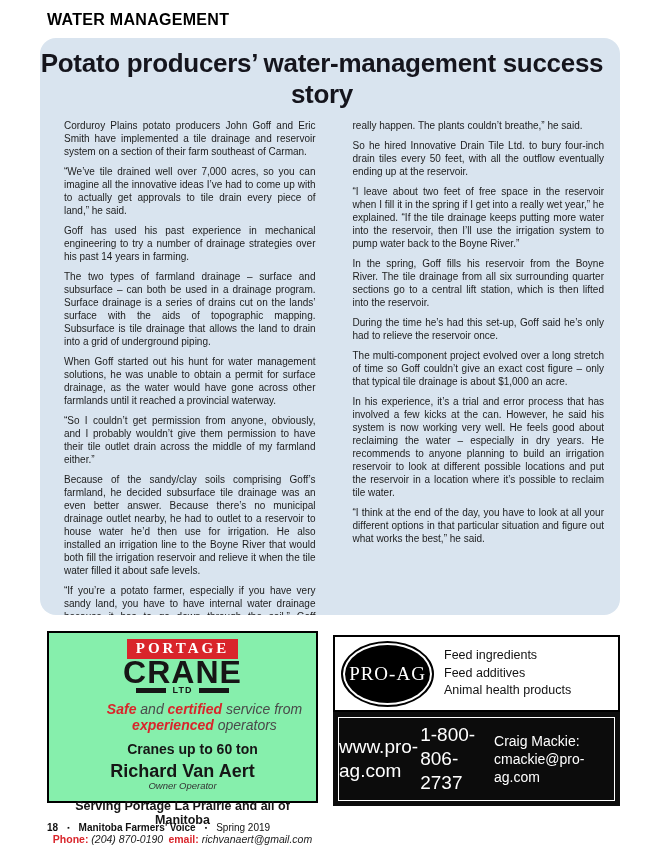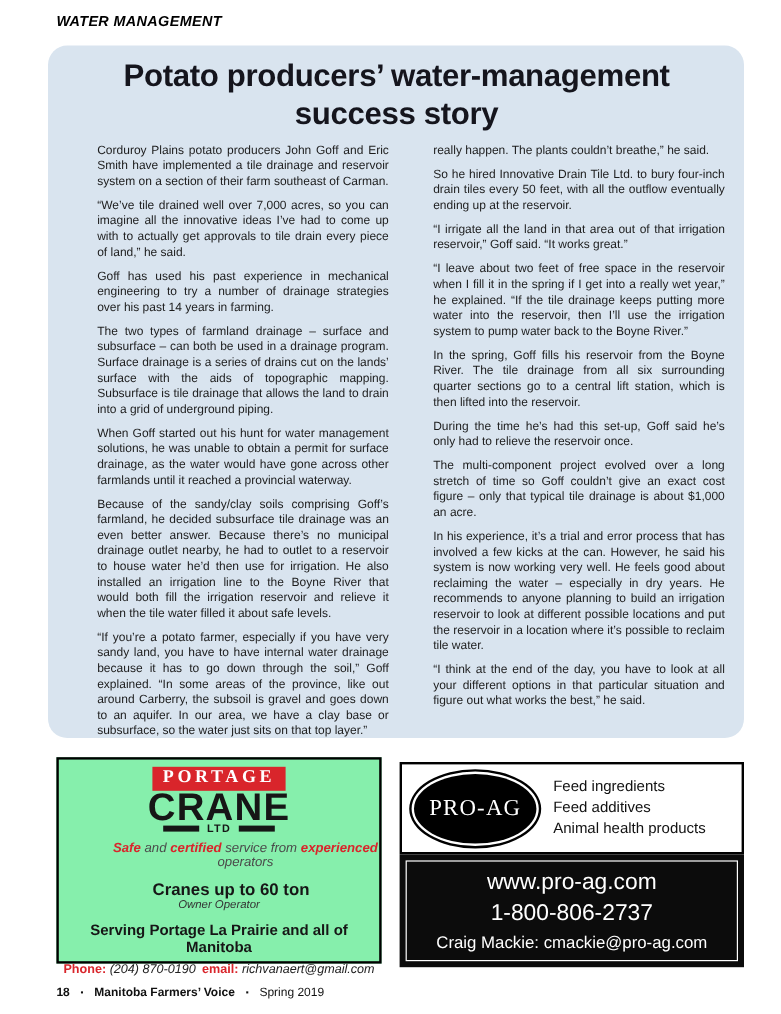--- a/index.html
+++ b/index.html
@@ -8,26 +8,26 @@
     --band-bg:#0c0c0c;
   }
   *{margin:0;padding:0;box-sizing:border-box;}
   html,body{background:#fff;}
   body{
     width:651px;height:845px;position:relative;
     font-family:"Liberation Sans",sans-serif;color:#1d1d1d;overflow:hidden;
   }
   .kicker{
     position:absolute;left:47px;top:11px;
-    font-size:12px;font-weight:bold;letter-spacing:.3px;color:#000;font-style:italic;
+    font-size:16px;font-weight:bold;letter-spacing:.3px;color:#000;
   }
   .article-box{
     position:absolute;left:40px;top:38px;width:580px;height:577px;
     background:var(--article-bg);border-radius:16px;
-    padding:8px 16px 0 17px;overflow:hidden;
+    padding:8px 16px 0 0;overflow:hidden;
   }
   .article-title{
     text-align:center;font-size:26px;font-weight:bold;color:#15151d;
     letter-spacing:-.3px;margin:2px 0 9px;
   }
   .columns{display:flex;gap:13px;}
   .col{flex:1;font-size:10px;line-height:13px;text-align:justify;color:#1c1c1c;margin-left:24px;}
   .para{margin:0 0 7px;}
 
   
@@ -37,47 +37,47 @@
   }
   .portage-badge{
     display:inline-block;background:var(--accent-red);color:#fff;
     font-family:"Liberation Serif",serif;font-weight:bold;font-size:15px;
     letter-spacing:3px;padding:1px 9px 2px;margin-top:6px;
   }
   .crane{font-size:32px;font-weight:bold;line-height:30px;letter-spacing:1px;color:#161616;margin-top:-2px;}
   .ltd-row{display:flex;align-items:center;justify-content:center;gap:7px;margin-top:-2px;}
   .ltd-bar{width:30px;height:5px;background:#161616;}
   .ltd-text{font-weight:bold;font-size:9px;letter-spacing:1px;color:#161616;}
-  .tagline{font-size:11px;font-style:italic;color:#4a4a4a;margin-top:6px;margin-left:44px;}
+  .tagline{font-size:14px;font-style:italic;color:#4a4a4a;margin-top:6px;margin-left:44px;}
   .tagline .red{color:var(--accent-red);font-weight:bold;}
   .capacity-line{font-weight:bold;font-size:14px;color:#161616;margin-top:8px;padding-left:20px;}
   .owner-name{font-weight:bold;font-size:18px;color:#161616;margin-top:5px;line-height:18px;}
   .owner-role{font-style:italic;font-size:9.5px;color:#333;}
   .serving-line{font-weight:bold;font-size:12.5px;color:#161616;margin-top:8px;}
   .contact-line{font-size:10.5px;margin-top:6px;}
   .contact-line .label{color:var(--accent-red);font-weight:bold;font-style:normal;}
   .contact-line .value{font-style:italic;color:#222;}
 
   
   .ad-proag{position:absolute;left:333px;top:635px;width:287px;}
   .proag-top{
     border:2px solid #000;background:#fff;height:77px;
     display:flex;align-items:center;gap:10px;padding:0 6px;
   }
   .oval-outer{border:2px solid #000;border-radius:50%;padding:2px;background:#fff;flex-shrink:0;}
   .oval-inner{
-    background:#000;border-radius:50%;width:102px;height:58px;
+    background:#000;border-radius:50%;width:85px;height:58px;
     display:flex;align-items:center;justify-content:center;
   }
   .oval-text{color:#fff;font-family:"Liberation Serif",serif;font-size:19px;letter-spacing:1px;}
   .products{list-style:none;font-size:12.5px;line-height:17.5px;color:#111;}
   .proag-band{background:var(--band-bg);height:94px;padding:5px;}
   .band-inner{
     border:1px solid #fff;height:100%;
-    display:flex;flex-direction:column;align-items:center;justify-content:center;gap:2px;
+    display:flex;flex-direction:row;align-items:center;justify-content:center;gap:2px;
   }
   .band-site,.band-phone{color:#fff;font-size:19px;line-height:24px;}
   .band-contact{color:#fff;font-size:14px;line-height:18px;}
 
   
   .footer{
     position:absolute;left:47px;top:822px;
     display:flex;align-items:center;gap:9px;font-size:10px;color:#111;
   }
   .footer .bold{font-weight:bold;}
@@ -90,28 +90,28 @@
 
 <div class="article-box">
   <h1 class="article-title">Potato producers’ water-management success story</h1>
   <div class="columns">
     <div class="col">
         <p class="para">Corduroy Plains potato producers John Goff and Eric Smith have implemented a tile drainage and reservoir system on a section of their farm southeast of Carman.</p>
         <p class="para">“We’ve tile drained well over 7,000 acres, so you can imagine all the innovative ideas I’ve had to come up with to actually get approvals to tile drain every piece of land,” he said.</p>
         <p class="para">Goff has used his past experience in mechanical engineering to try a number of drainage strategies over his past 14 years in farming.</p>
         <p class="para">The two types of farmland drainage – surface and subsurface – can both be used in a drainage program. Surface drainage is a series of drains cut on the lands’ surface with the aids of topographic mapping. Subsurface is tile drainage that allows the land to drain into a grid of underground piping.</p>
         <p class="para">When Goff started out his hunt for water management solutions, he was unable to obtain a permit for surface drainage, as the water would have gone across other farmlands until it reached a provincial waterway.</p>
+        <p class="para">“So I couldn’t get permission from anyone, obviously, and I probably wouldn’t give them permission to have their tile outlet drain across the middle of my farmland either.”</p>
         <p class="para">Because of the sandy/clay soils comprising Goff’s farmland, he decided subsurface tile drainage was an even better answer. Because there’s no municipal drainage outlet nearby, he had to outlet to a reservoir to house water he’d then use for irrigation. He also installed an irrigation line to the Boyne River that would both fill the irrigation reservoir and relieve it when the tile water filled it about safe levels.</p>
         <p class="para">“If you’re a potato farmer, especially if you have very sandy land, you have to have internal water drainage because it has to go down through the soil,” Goff explained. “In some areas of the province, like out around Carberry, the subsoil is gravel and goes down to an aquifer. In our area, we have a clay base or subsurface, so the water just sits on that top layer.”</p>
       </div>
     <div class="col">
       <div>
           <p class="para">really happen. The plants couldn’t breathe,” he said.</p>
           <p class="para">So he hired Innovative Drain Tile Ltd. to bury four-inch drain tiles every 50 feet, with all the outflow eventually ending up at the reservoir.</p>
-          <p class="para">“I irrigate all the land in that area out of that irrigation reservoir,” Goff said. “It works great.”</p>
           <p class="para">“I leave about two feet of free space in the reservoir when I fill it in the spring if I get into a really wet year,” he explained. “If the tile drainage keeps putting more water into the reservoir, then I’ll use the irrigation system to pump water back to the Boyne River.”</p>
           <p class="para">In the spring, Goff fills his reservoir from the Boyne River. The tile drainage from all six surrounding quarter sections go to a central lift station, which is then lifted into the reservoir.</p>
           <p class="para">During the time he’s had this set-up, Goff said he’s only had to relieve the reservoir once.</p>
           <p class="para">The multi-component project evolved over a long stretch of time so Goff couldn’t give an exact cost figure – only that typical tile drainage is about $1,000 an acre.</p>
           <p class="para">In his experience, it’s a trial and error process that has involved a few kicks at the can. However, he said his system is now working very well. He feels good about reclaiming the water – especially in dry years. He recommends to anyone planning to build an irrigation reservoir to look at different possible locations and put the reservoir in a location where it’s possible to reclaim tile water.</p>
           <p class="para">“I think at the end of the day, you have to look at all your different options in that particular situation and figure out what works the best,” he said.</p>
         </div>
 
     </div>
   </div>
@@ -120,20 +120,21 @@
 <div class="ad-portage">
   <div class="portage-badge">PORTAGE</div>
   <div class="crane">CRANE</div>
   <div class="ltd-row">
     <span class="ltd-bar"></span>
     <span class="ltd-text">LTD</span>
     <span class="ltd-bar"></span>
   </div>
   <div class="tagline"><span class="red">Safe</span><span> and </span><span class="red">certified</span><span> service from </span><span class="red">experienced</span><span> operators</span></div>
   <div class="capacity-line">Cranes up to 60 ton</div>
+  <div class="owner-name">Richard Van Aert</div>
   <div class="owner-role">Owner Operator</div>
   <div class="serving-line">Serving Portage La Prairie and all of Manitoba</div>
   <div class="contact-line"><span class="label">Phone:</span><span class="value"> (204) 870-0190 </span><span class="label">email:</span><span class="value"> richvanaert@gmail.com</span></div>
 </div>
 
 <div class="ad-proag">
   <div class="proag-top">
     <div class="oval-outer">
       <div class="oval-inner">
         <span class="oval-text">PRO-AG</span>

